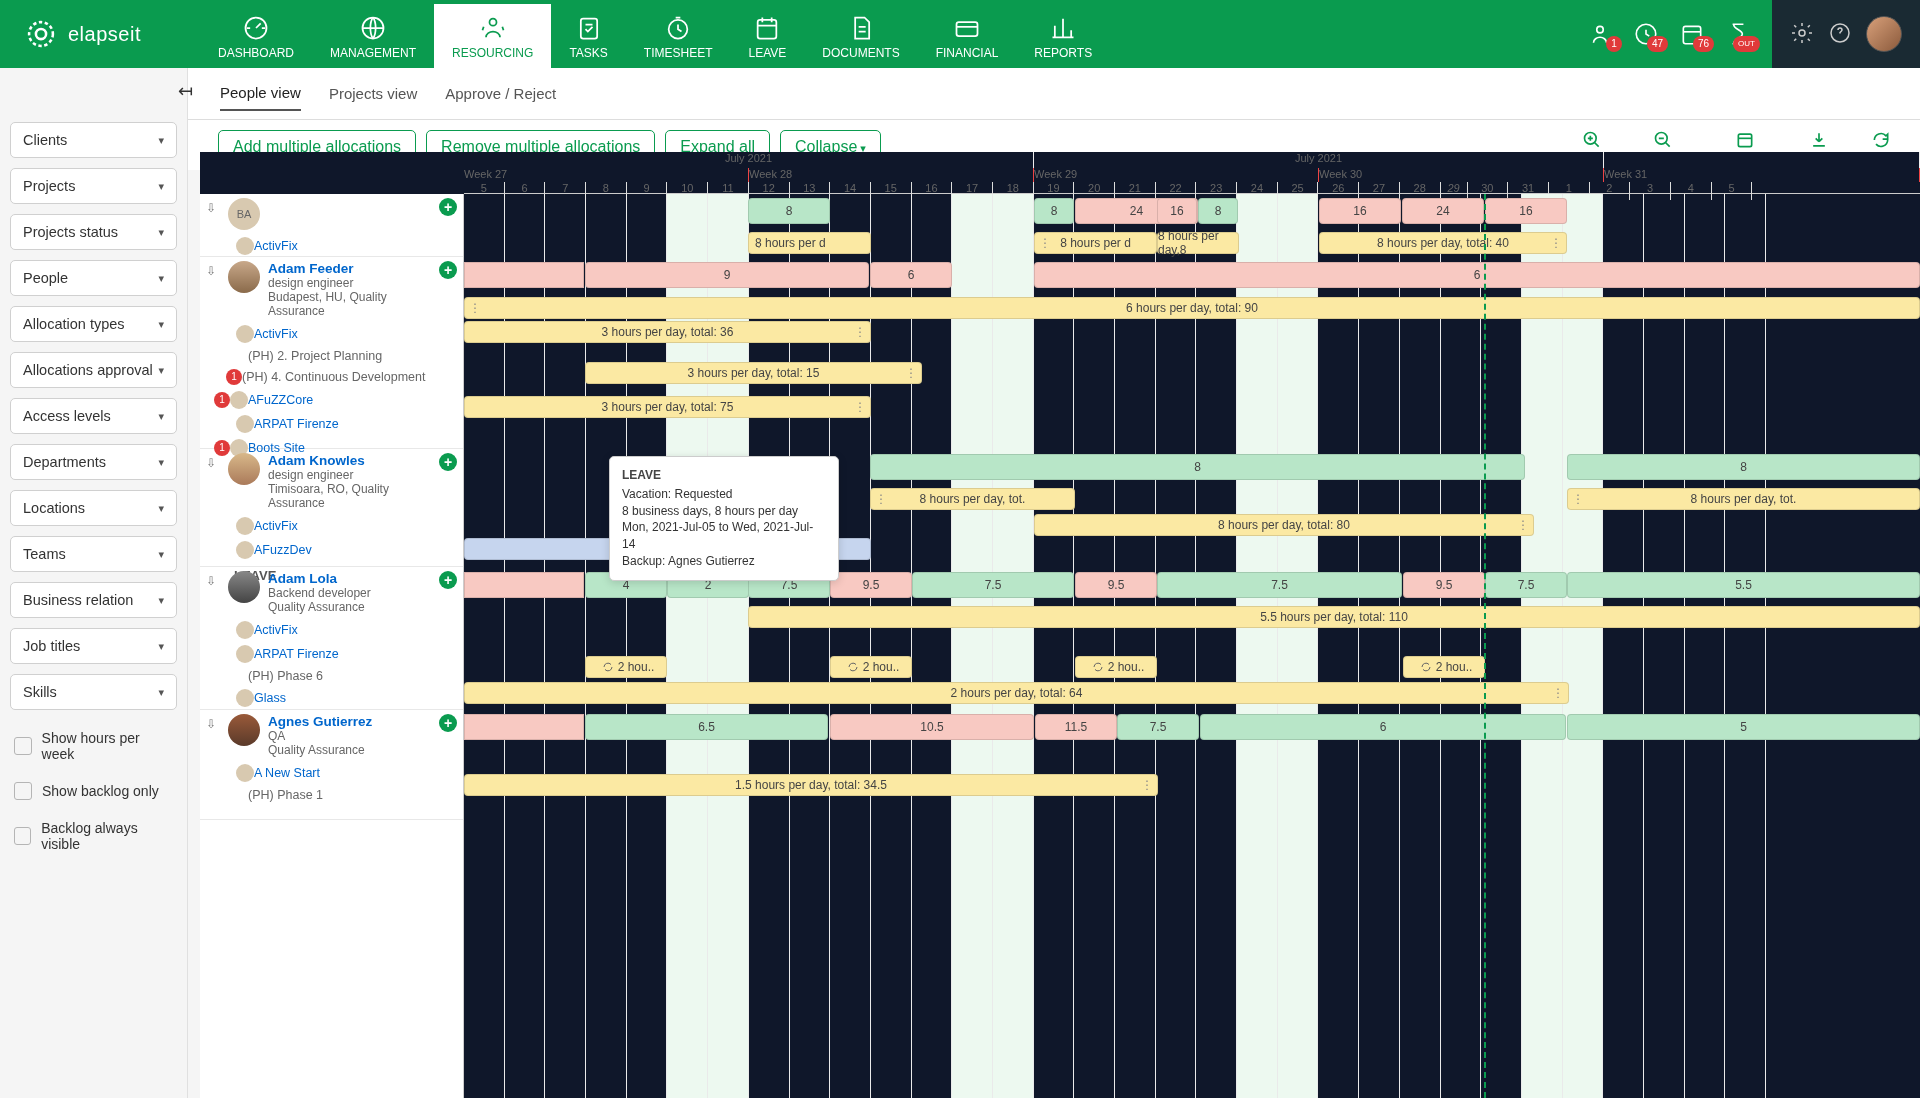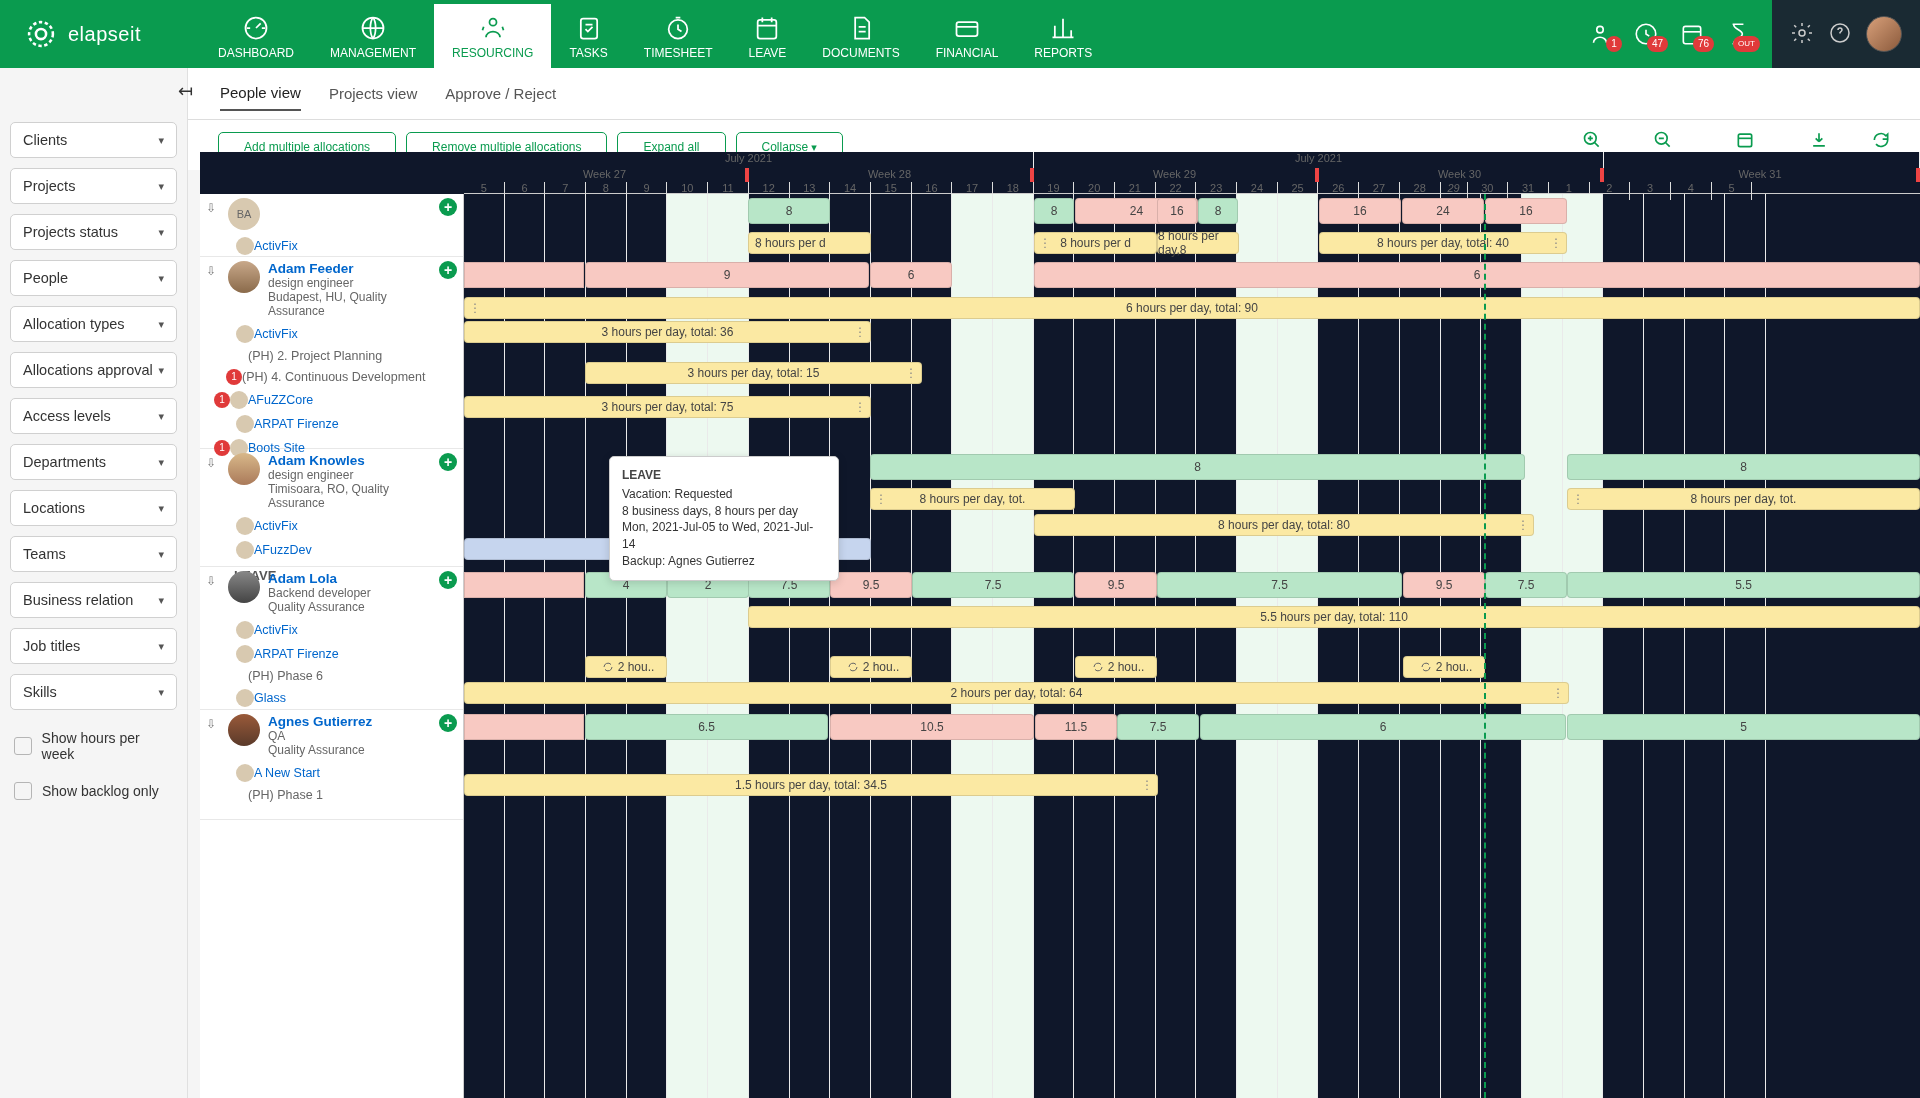--- a/index.html
+++ b/index.html
@@ -24,21 +24,21 @@
 .avatar-you { width: 36px; height: 36px; border-radius: 50%; background: linear-gradient(135deg,#d8a07a,#8b5a3c); border: 1px solid #555; }
 
 
 .subtabs-row { display: flex; align-items: center; gap: 28px; padding: 16px 10px 8px 220px; background: #fff; border-bottom: 1px solid #ddd; }
 .collapse-arrow { position: absolute; left: 178px; top: 80px; font-size: 18px; color: #333; cursor: pointer; }
 .subtab { font-size: 15px; color: #555; cursor: pointer; padding-bottom: 8px; }
 .subtab.active { color: #222; border-bottom: 2px solid #555; }
 
 
 .toolbar-row { display: flex; align-items: center; padding: 10px 18px 6px 218px; gap: 10px; background: #fff; }
-.btn-o { border: 1.5px solid #0a9b4f; color: #0a9b4f; background: #fff; border-radius: 5px; padding: 7px 25px; font-size: 12px; cursor: pointer; }
+.btn-o { border: 1.5px solid #0a9b4f; color: #0a9b4f; background: #fff; border-radius: 5px; padding: 7px 14px; font-size: 16px; cursor: pointer; }
 .btn-o.caret::after { content: " ▾"; font-size: 11px; }
 .zoom-tools { margin-left: auto; display: flex; gap: 24px; }
 .zoom-t { display: flex; flex-direction: column; align-items: center; color: #0a9b4f; font-size: 12px; cursor: pointer; }
 .zoom-t svg { width: 20px; height: 20px; stroke: #0a9b4f; fill: none; stroke-width: 2; }
 
 
 .sidebar { position: absolute; left: 0; top: 68px; bottom: 0; width: 188px; padding: 12px 10px; background: #f5f5f5; border-right: 1px solid #e0e0e0; }
 .f-dd { background: #fff; border: 1px solid #d0d0d0; border-radius: 5px; padding: 9px 12px; margin-bottom: 10px; font-size: 14.5px; display: flex; justify-content: space-between; align-items: center; cursor: pointer; }
 .f-dd::after { content: "▾"; font-size: 11px; color: #555; }
 .f-check { display: flex; align-items: center; gap: 10px; padding: 10px 4px; font-size: 14px; }
@@ -46,21 +46,21 @@
 
 
 .main { position: absolute; left: 200px; top: 152px; right: 0; bottom: 0; background: #0f172a; overflow: hidden; }
 .left-col { position: absolute; left: 0; top: 42px; width: 264px; bottom: 0; border-right: 1px solid #ccc; background: #fff; overflow: hidden; }
 .timeline-hdr { position: absolute; left: 264px; right: 0; top: 0; height: 42px; border-bottom: 1px solid #ccc; }
 .timeline-body { position: absolute; left: 264px; right: 0; top: 42px; bottom: 0; overflow: hidden; }
 
 .month-row { display: flex; height: 16px; font-size: 11px; color: #666; }
 .month-row > div { text-align: center; border-right: 1px solid #eee; }
 .week-row { display: flex; height: 14px; font-size: 11px; color: #666; }
-.week-row > div { text-align: center; border-right: 4px solid #ef4444; }
+.week-row > div { border-right: 1px solid #ef4444; }
 .day-row { display: flex; height: 18px; font-size: 11px; color: #666; }
 .day-row > div { text-align: center; border-right: 1px solid #ddd; }
 
 .bg-cols { position: absolute; inset: 0; display: flex; pointer-events: none; }
 .bg-cols > div { border-right: 1px solid #eaeaea; }
 .bg-cols > div.w { background: #edf9f0; }
 
 .prow { position: relative; border-bottom: 1px solid #e8e8e8; }
 .phead { display: flex; align-items: flex-start; padding: 4px 6px; gap: 8px; }
 .expand-ic { width: 14px; font-size: 12px; color: #777; margin-top: 3px; }
@@ -250,20 +250,24 @@
   <div class="f-dd">
       <span>Skills</span>
     </div>
   <div class="f-check">
       <div class="cb"></div>
       <span>Show hours per week</span>
     </div>
   <div class="f-check">
       <div class="cb"></div>
       <span>Show backlog only</span>
+    </div>
+  <div class="f-check">
+      <div class="cb"></div>
+      <span>Backlog always visible</span>
     </div>
 </div>
 
 <div class="collapse-arrow">↤</div>
 
 <div class="subtabs-row">
   <div class="subtab active">People view</div>
   <div class="subtab">Projects view</div>
   <div class="subtab">Approve / Reject</div>
 </div>

